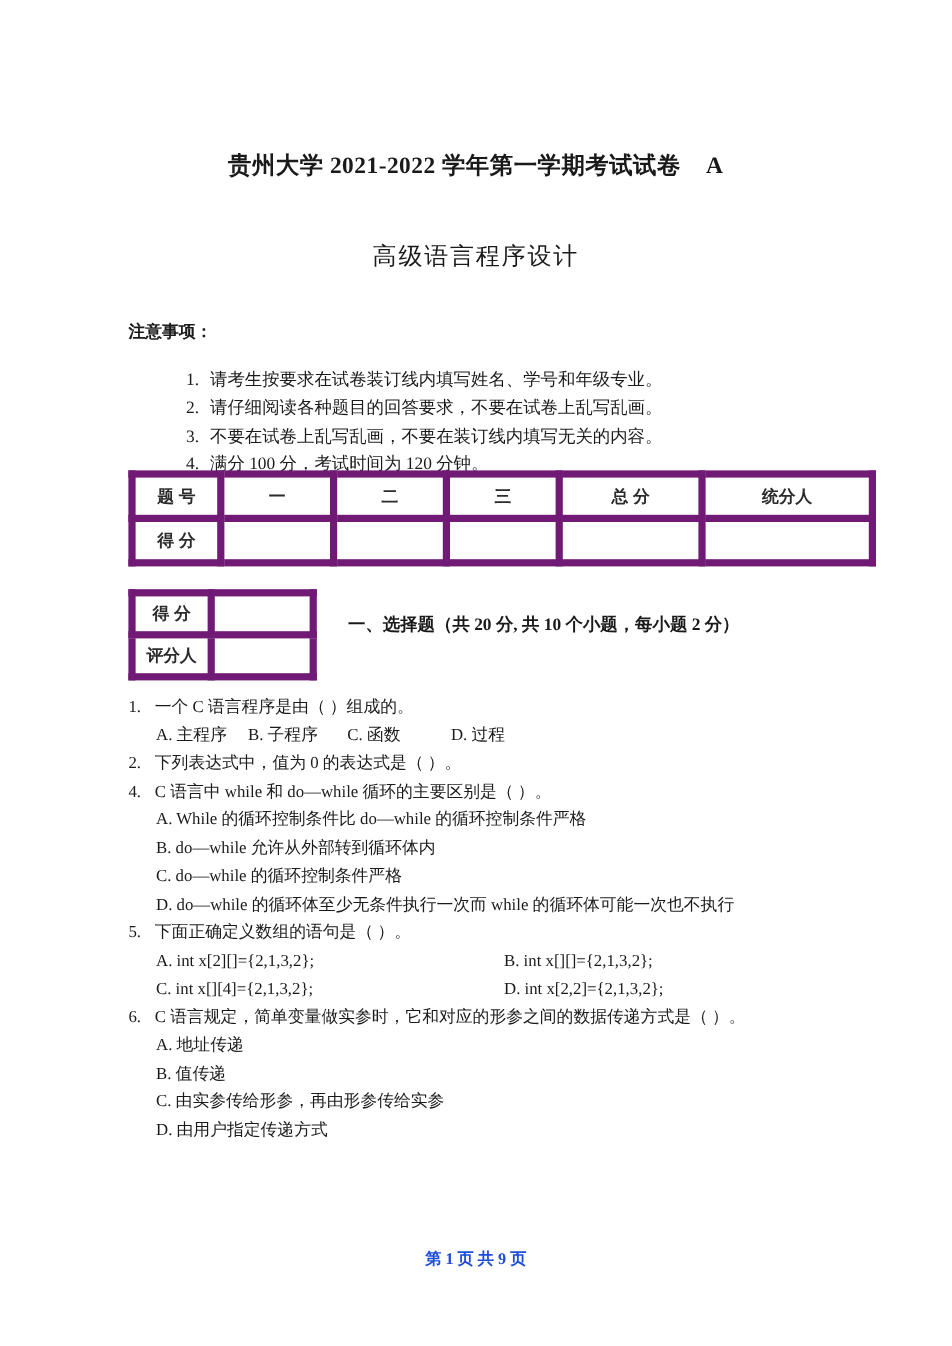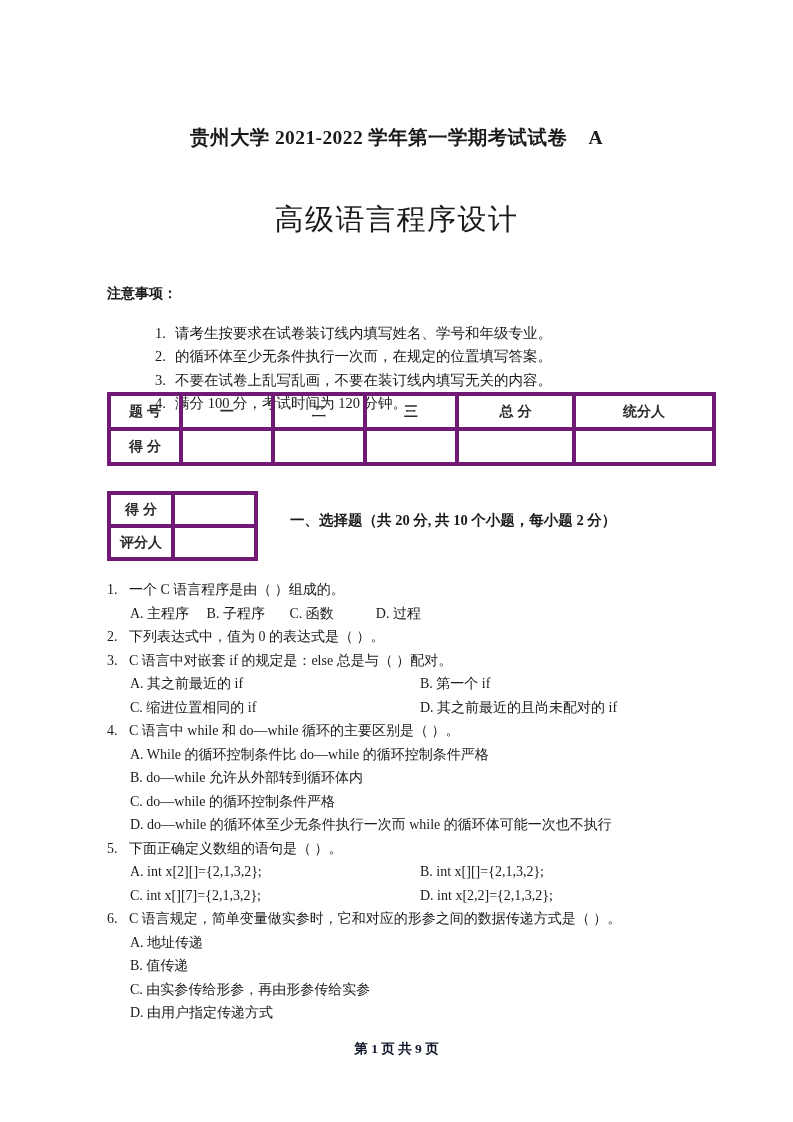--- a/index.html
+++ b/index.html
@@ -34,31 +34,31 @@
     font-weight: bold;
     letter-spacing: 0.4px;
     white-space: pre;
   }
   .doc-subtitle {
     position: absolute;
     left: 0;
     top: 200px;
     width: 793px;
     text-align: center;
-    font-size: 29px;
+    font-size: 20px;
     font-weight: normal;
     font-family: "Liberation Sans", "DejaVu Sans", sans-serif;
     letter-spacing: 1.5px;
   }
 
   
   .notice {
     position: absolute;
     left: 107px;
-    top: 282px;
+    top: 266px;
     width: 600px;
     font-size: 14.5px;
     line-height: 23.5px;
   }
   .notice-heading {
     font-weight: bold;
     font-size: 14px;
     margin-bottom: 1px;
   }
   .notice-list {
@@ -76,21 +76,21 @@
     width: 20px;
   }
 
   
   table.grid {
     position: absolute;
     border-collapse: collapse;
     table-layout: fixed;
   }
   table.grid td {
-    border: 4px solid #701a75;
+    border: 6px solid #701a75;
     font-size: 14px;
     text-align: center;
     vertical-align: middle;
     font-family: "Liberation Sans", "DejaVu Sans", sans-serif;
     font-weight: bold;
     color: #2b2b2b;
     padding: 0;
   }
   table.grid td.empty { font-weight: normal; }
 
@@ -153,36 +153,36 @@
   
   .footer {
     position: absolute;
     left: 0;
     top: 1040px;
     width: 793px;
     text-align: center;
     font-size: 13.5px;
     font-weight: bold;
     white-space: pre;
-    color: #0f172a;
+    color: #1d4ed8;
   }
 </style>
 </head>
 <body>
 
 <div class="page">
 
   <div class="doc-title">贵州大学 2021-2022 学年第一学期考试试卷    A</div>
   <div class="doc-subtitle">高级语言程序设计</div>
 
   <div class="notice">
     <div class="notice-heading">注意事项：</div>
     <ul class="notice-list" id="notice-list">
         <li class="notice-item"><span class="notice-num">1.</span><span>请考生按要求在试卷装订线内填写姓名、学号和年级专业。</span></li>
-        <li class="notice-item"><span class="notice-num">2.</span><span>的循环体至少无条件执行一次而，在规定的位置填写答案。</span></li>
+        <li class="notice-item"><span class="notice-num">2.</span><span>请仔细阅读各种题目的回答要求，不要在试卷上乱写乱画。</span></li>
         <li class="notice-item"><span class="notice-num">3.</span><span>不要在试卷上乱写乱画，不要在装订线内填写无关的内容。</span></li>
         <li class="notice-item"><span class="notice-num">4.</span><span>满分 100 分，考试时间为 120 分钟。</span></li>
       </ul>
   </div>
 
   <table class="grid" id="score-table">
     <tbody id="score-table-body">
         <tr>
           <td style="width: 68px;">题  号</td>
           <td style="width: 88px;">一</td>
@@ -219,41 +219,32 @@
 
   <div class="questions" id="questions-list">
       <div class="q-block">
         <div class="q-stem"><span class="q-num">1.</span><span>一个 C 语言程序是由（        ）组成的。</span></div>
         <div class="opts-inline">A. 主程序     B. 子程序       C. 函数            D. 过程</div>
       </div>
       <div class="q-block">
         <div class="q-stem"><span class="q-num">2.</span><span>下列表达式中，值为 0 的表达式是（        ）。</span></div>
       </div>
       <div class="q-block">
-        <div class="q-stem"><span class="q-num">3.</span><span>C 语言中对嵌套 if 的规定是：else 总是与（        ）配对。</span></div>
-        <div class="opts-grid">
-          <div>A. 其之前最近的 if</div>
-          <div>B. 第一个 if</div>
-          <div>C. 缩进位置相同的 if</div>
-          <div>D. 其之前最近的且尚未配对的 if</div>
-        </div>
-      </div>
-      <div class="q-block">
         <div class="q-stem"><span class="q-num">4.</span><span>C 语言中 while 和 do—while 循环的主要区别是（      ）。</span></div>
         <div class="opt-line">A. While 的循环控制条件比 do—while 的循环控制条件严格</div>
         <div class="opt-line">B. do—while 允许从外部转到循环体内</div>
         <div class="opt-line">C. do—while 的循环控制条件严格</div>
         <div class="opt-line">D. do—while 的循环体至少无条件执行一次而 while 的循环体可能一次也不执行</div>
       </div>
       <div class="q-block">
         <div class="q-stem"><span class="q-num">5.</span><span>下面正确定义数组的语句是（        ）。</span></div>
         <div class="opts-grid">
           <div>A. int x[2][]={2,1,3,2};</div>
           <div>B. int x[][]={2,1,3,2};</div>
-          <div>C. int x[][7]={2,1,3,2};</div>
+          <div>C. int x[][4]={2,1,3,2};</div>
           <div>D. int x[2,2]={2,1,3,2};</div>
         </div>
       </div>
       <div class="q-block">
         <div class="q-stem"><span class="q-num">6.</span><span>C 语言规定，简单变量做实参时，它和对应的形参之间的数据传递方式是（        ）。</span></div>
         <div class="opt-line">A. 地址传递</div>
         <div class="opt-line">B. 值传递</div>
         <div class="opt-line">C. 由实参传给形参，再由形参传给实参</div>
         <div class="opt-line">D. 由用户指定传递方式</div>
       </div>

